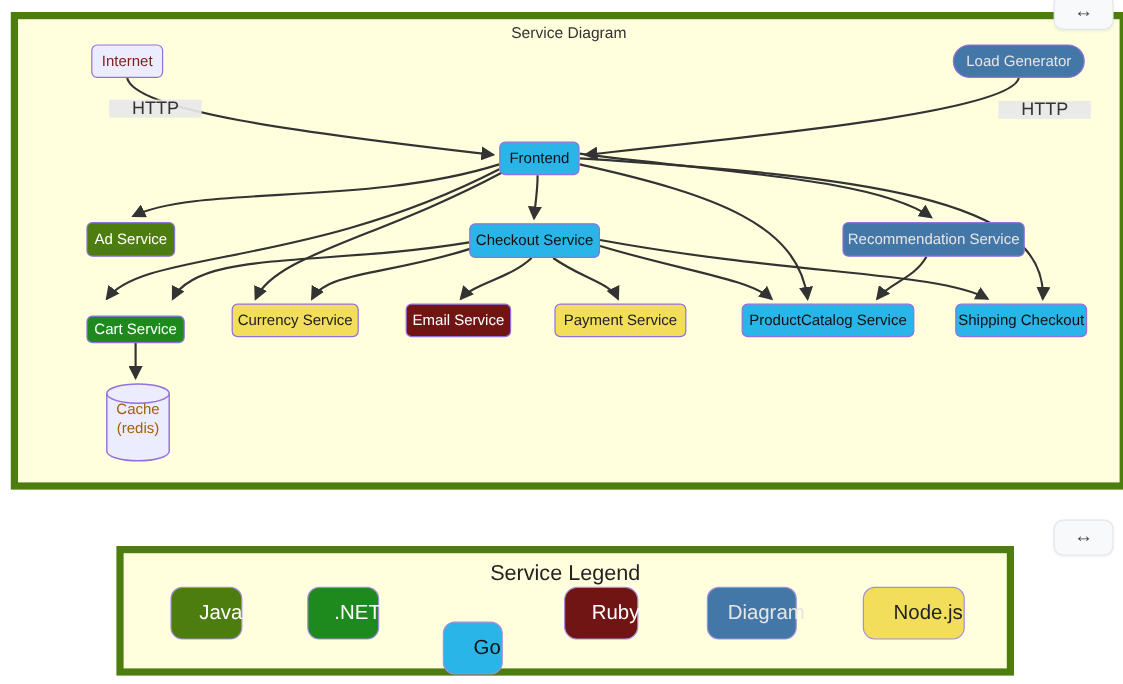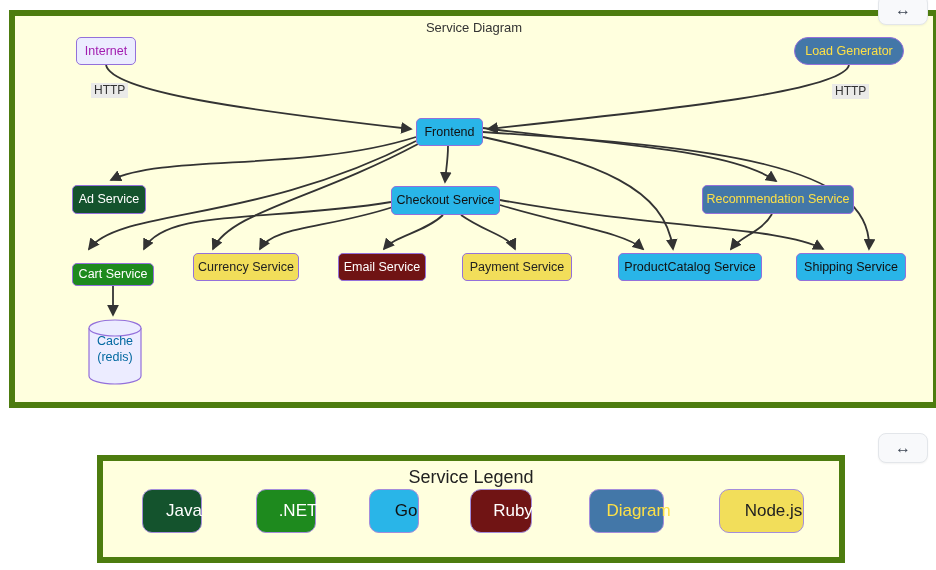--- a/index.html
+++ b/index.html
@@ -20,63 +20,63 @@
               display:flex;align-items:center;justify-content:center;
               box-shadow:0 1px 2px rgba(0,0,0,.05);padding:0;}
   .expand-btn span{font-size:16px;color:#3d4654;line-height:1;}
   #expand-top{left:878px;top:-5px;}
   #expand-bottom{left:878px;top:433px;}
 
   
   .node{position:absolute;display:flex;align-items:center;justify-content:center;
         border:1px solid #9370db;border-radius:5px;font-size:12.5px;
         text-align:center;line-height:1.15;z-index:2;box-sizing:border-box;}
-  .c-default{background:#ececff;color:#a21caf;}
+  .c-default{background:#ececff;color:#7f1d1d;}
   .c-cyan{background:#29b5e8;color:#111;}
-  .c-brown{background:#14532d;color:#fff;}
+  .c-brown{background:#4d7c0f;color:#fff;}
   .c-green{background:#1e8a1e;color:#fff;}
   .c-red{background:#701414;color:#fff;}
-  .c-blue{background:#4377a8;color:#fde047;}
+  .c-blue{background:#4377a8;color:#e5e5e5;}
   .c-yellow{background:#f2de5a;color:#222;}
 
   #n-internet{left:61px;top:21px;width:60px;height:28px;}
   #n-loadgen{left:779px;top:21px;width:110px;height:28px;border-radius:14px;}
   #n-frontend{left:401px;top:102px;width:67px;height:28px;}
   #n-ad{left:57px;top:169px;width:74px;height:29px;}
   #n-checkout{left:376px;top:170px;width:109px;height:29px;}
   #n-recommendation{left:687px;top:169px;width:152px;height:29px;}
   #n-cart{left:57px;top:247px;width:82px;height:23px;}
   #n-currency{left:178px;top:237px;width:106px;height:28px;}
   #n-email{left:323px;top:237px;width:88px;height:28px;}
   #n-payment{left:447px;top:237px;width:110px;height:28px;}
   #n-productcatalog{left:603px;top:237px;width:144px;height:28px;}
   #n-shipping{left:781px;top:237px;width:110px;height:28px;}
 
   
   #n-cache{position:absolute;left:73px;top:303px;width:54px;height:66px;z-index:2;}
   #n-cache .cyl-label{position:absolute;left:0;top:14px;width:100%;text-align:center;
-        font-size:12.5px;color:#0369a1;white-space:pre-line;line-height:1.3;}
+        font-size:12.5px;color:#a16207;white-space:pre-line;line-height:1.3;}
 
   
   #edges{position:absolute;left:0;top:0;z-index:1;}
   .edge{fill:none;stroke:#333;stroke-width:1.8px;}
 
   
   .edge-label{position:absolute;z-index:3;background:rgba(232,232,232,.92);
-              color:#333;font-size:12px;padding:0 3px;line-height:15px;}
+              color:#333;font-size:15px;padding:0 19px;line-height:15px;}
   #lbl-http-left{left:76px;top:67px;}
   #lbl-http-right{left:817px;top:68px;}
 
   
   .lg-box{position:absolute;top:28px;height:44px;display:flex;align-items:center;
           justify-content:center;border:1px solid #a48ddb;border-radius:10px;
           font-size:17px;box-sizing:border-box;padding-left:24px;}
   #lg-java{left:39px;width:60px;}
   #lg-dotnet{left:153px;width:60px;}
-  #lg-go{left:266px;width:50px;}
+  #lg-go{left:266px;width:50px;margin-top:29px;}
   #lg-ruby{left:367px;width:62px;border-radius:11px;}
   #lg-python{left:486px;width:75px;}
   #lg-nodejs{left:616px;width:85px;}
 </style>
 </head>
 <body>
 
 <div id="page">
 
   <div class="panel" id="diagram-panel">
@@ -114,21 +114,21 @@
     <div class="node c-blue" id="n-loadgen">Load Generator</div>
     <div class="node c-cyan" id="n-frontend">Frontend</div>
     <div class="node c-brown" id="n-ad">Ad Service</div>
     <div class="node c-cyan" id="n-checkout">Checkout Service</div>
     <div class="node c-blue" id="n-recommendation">Recommendation Service</div>
     <div class="node c-green" id="n-cart">Cart Service</div>
     <div class="node c-yellow" id="n-currency">Currency Service</div>
     <div class="node c-red" id="n-email">Email Service</div>
     <div class="node c-yellow" id="n-payment">Payment Service</div>
     <div class="node c-cyan" id="n-productcatalog">ProductCatalog Service</div>
-    <div class="node c-cyan" id="n-shipping">Shipping Service</div>
+    <div class="node c-cyan" id="n-shipping">Shipping Checkout</div>
 
     <div id="n-cache">
       <svg width="54" height="66">
         <path d="M1,9 v48 a26,8 0 0 0 52,0 v-48" fill="#ececff" stroke="#9370db" stroke-width="1.2"></path>
         <ellipse cx="27" cy="9" rx="26" ry="8" fill="#ececff" stroke="#9370db" stroke-width="1.2"></ellipse>
       </svg>
       <div class="cyl-label">Cache
 (redis)</div>
     </div>
   </div>

